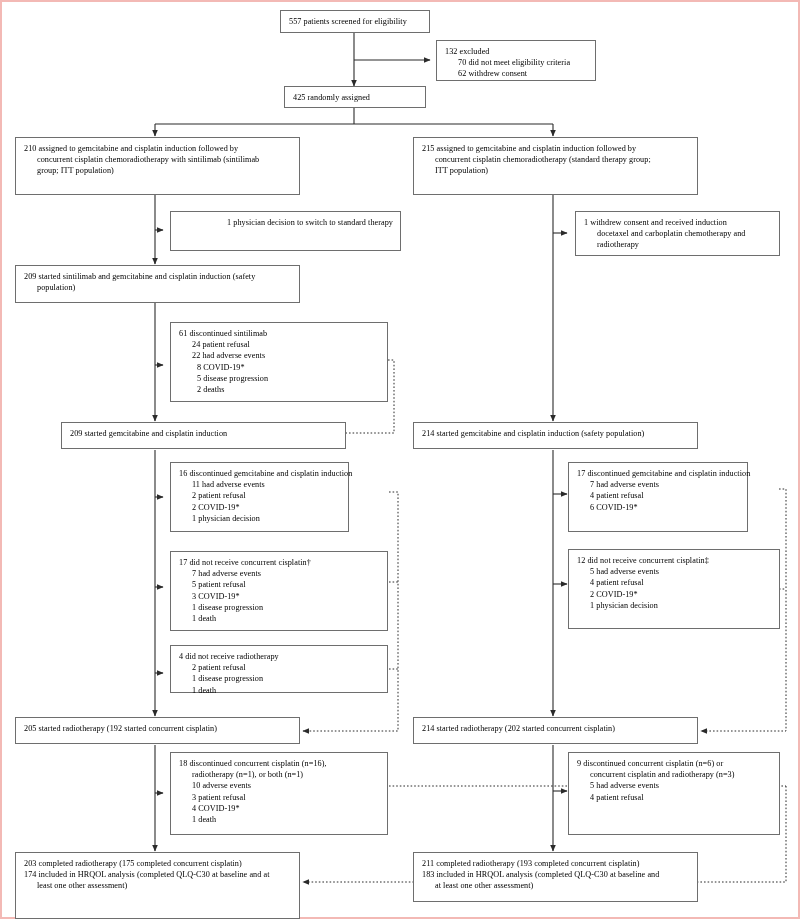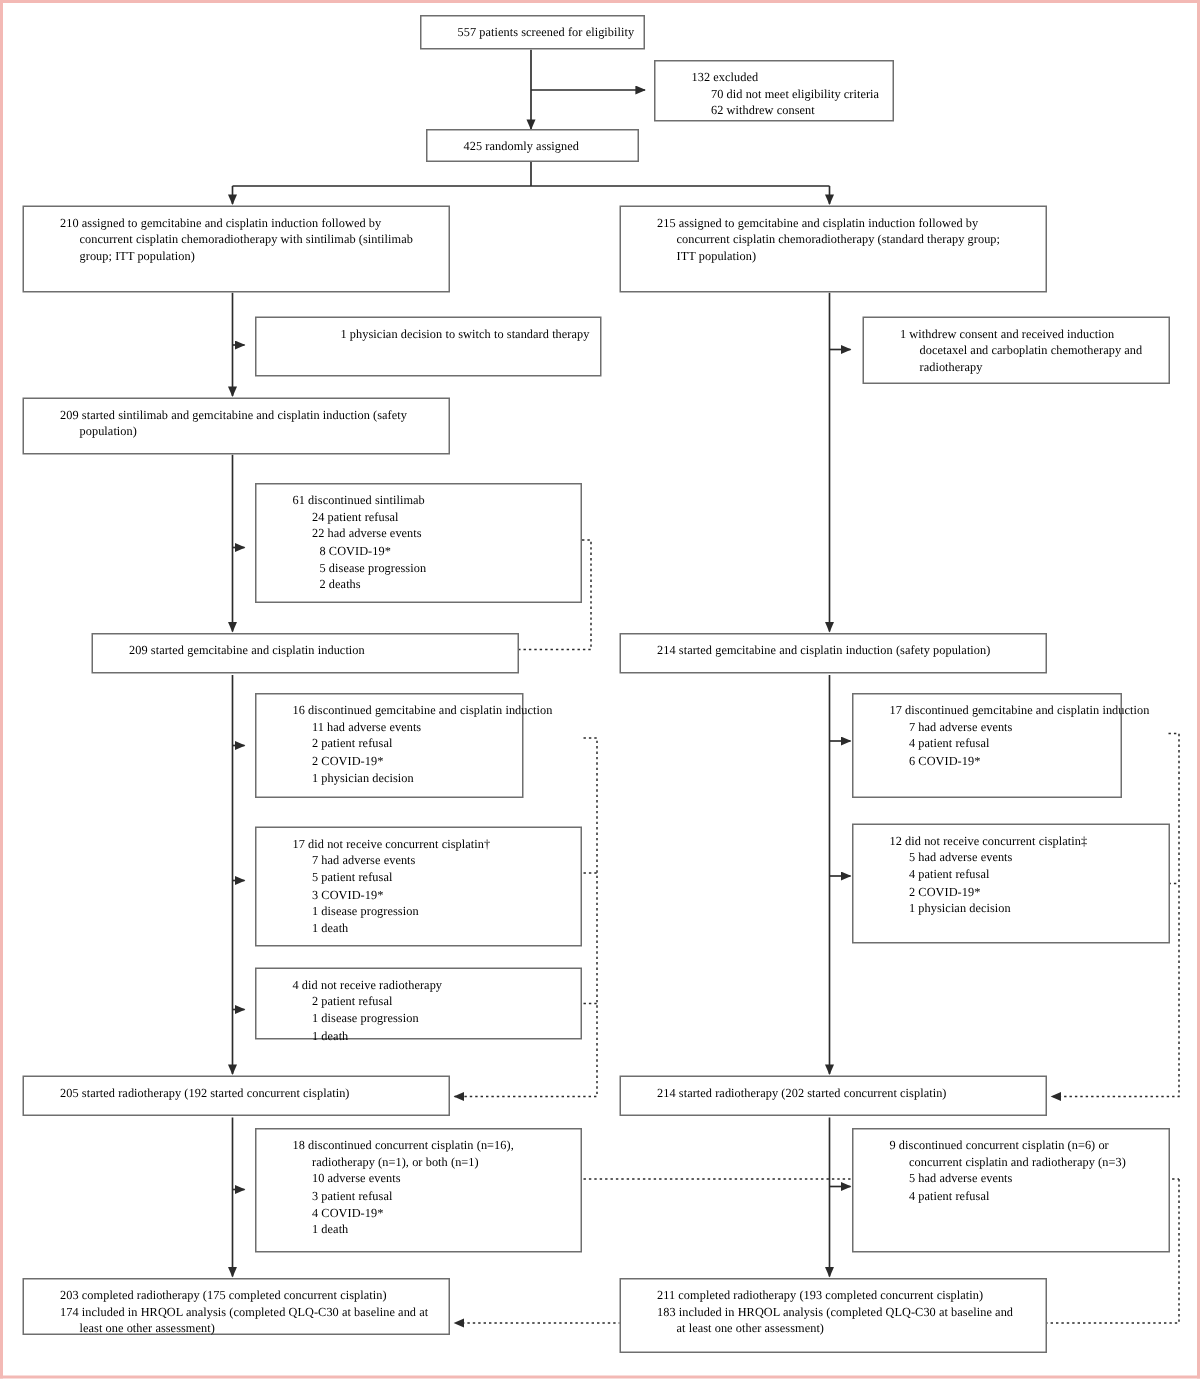--- a/index.html
+++ b/index.html
@@ -8,21 +8,21 @@
     width:800px;height:919px;position:relative;overflow:hidden;
     color:#000;
   }
   #stage{position:absolute;left:0;top:0;width:800px;height:919px;}
   .edge-rule{position:absolute;background:#f3b9b5;}
   .box{
     position:absolute;
     box-sizing:border-box;
     border:1px solid #6e6e6e;
     background:#ffffff;
-    padding:5px 7px 5px 24px;
+    padding:5px 7px 5px 8px;
     font-size:8.2px;
     line-height:11.2px;
     letter-spacing:0.05px;
   }
   .box .ln{white-space:nowrap;display:block;}
   .box .ln.i1{padding-left:13px;}
   .box .ln.i2{padding-left:18px;}
   svg#wires{position:absolute;left:0;top:0;width:800px;height:919px;pointer-events:none;}
 </style>
 </head>
@@ -211,21 +211,21 @@
     <span class="ln i1">1 death</span>
   </div>
 
   <div class="box" style="left:568px;top:752px;width:212px;height:83px;">
     <span class="ln">9 discontinued concurrent cisplatin (n=6) or</span>
     <span class="ln i1">concurrent cisplatin and radiotherapy (n=3)</span>
     <span class="ln i1">5 had adverse events</span>
     <span class="ln i1">4 patient refusal</span>
   </div>
 
-  <div class="box" style="left:15px;top:852px;width:285px;height:38px;">
+  <div class="box" style="left:15px;top:852px;width:285px;height:67px;">
     <span class="ln">203 completed radiotherapy (175 completed concurrent cisplatin)</span>
     <span class="ln">174 included in HRQOL analysis (completed QLQ-C30 at baseline and at</span>
     <span class="ln i1">least one other assessment)</span>
   </div>
 
   <div class="box" style="left:413px;top:852px;width:285px;height:50px;">
     <span class="ln">211 completed radiotherapy (193 completed concurrent cisplatin)</span>
     <span class="ln">183 included in HRQOL analysis (completed QLQ-C30 at baseline and</span>
     <span class="ln i1">at least one other assessment)</span>
   </div>

